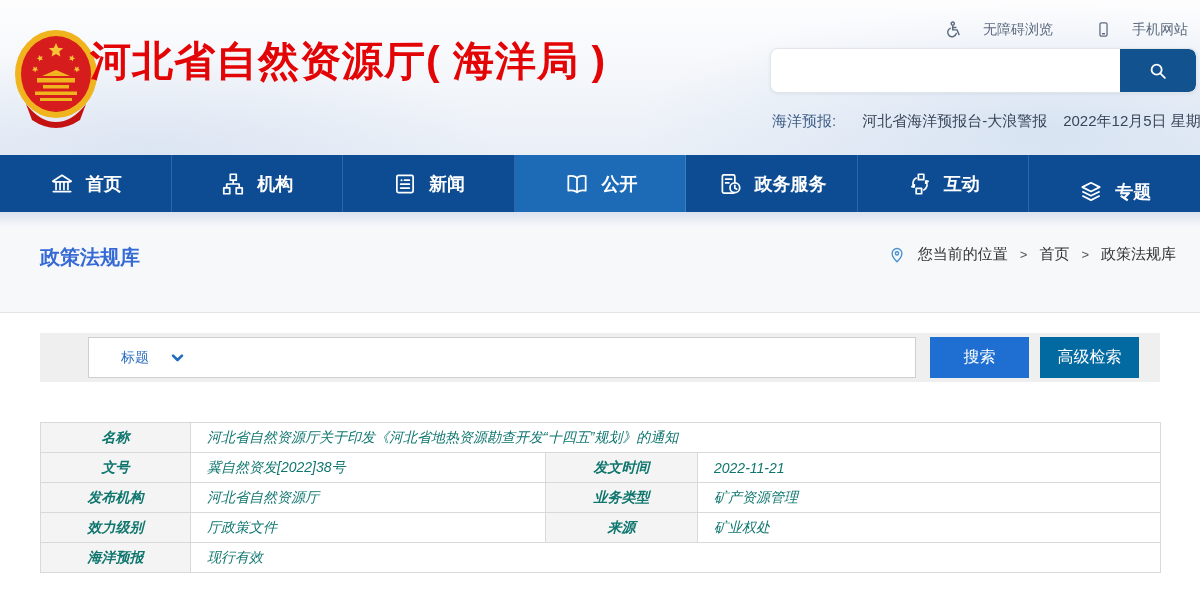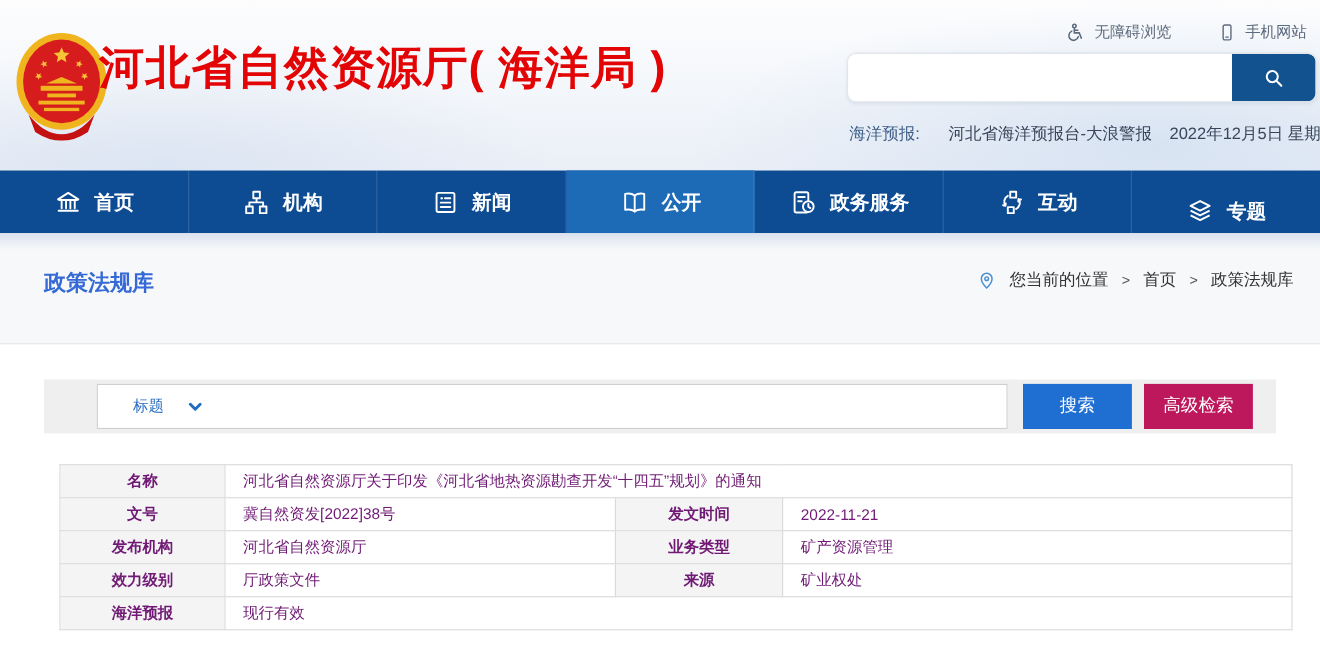--- a/index.html
+++ b/index.html
@@ -12,21 +12,21 @@
       radial-gradient(ellipse 600px 180px at 1050px 130px, rgba(190,210,235,.45), rgba(190,210,235,0) 70%),
       radial-gradient(ellipse 500px 150px at 150px 150px, rgba(205,218,238,.5), rgba(205,218,238,0) 70%),
       linear-gradient(180deg,#fdfdfe 0%, #f3f6fa 55%, #eaeff7 100%);
   }
   .logo { position:absolute; left:10px; top:28px; width:92px; height:100px; }
   .brand { position:absolute; left:90px; top:38px; }
   .brand-title { color:#e30505; font-size:41px; font-weight:bold; letter-spacing:1px; line-height:46px; white-space:nowrap; }
   .brand-sub { color:#e30505; font-size:16px; margin-top:8px; white-space:nowrap; }
 
   .toplinks { position:absolute; top:20px; right:12px; display:flex; align-items:center; gap:42px; }
-  .toplink { display:flex; align-items:center; gap:8px; font-size:14px; color:#5d6b7e; cursor:pointer; }
+  .toplink { display:flex; align-items:center; gap:20px; font-size:14px; color:#5d6b7e; cursor:pointer; }
 
   .searchbox { position:absolute; left:770px; top:48px; width:427px; height:45px;
     background:#fff; border:1px solid #e2e6eb; border-radius:8px; display:flex; overflow:hidden;
     box-shadow:0 1px 3px rgba(120,140,170,.15); }
   .search-input { flex:1; border:none; outline:none; padding:0 14px; font-size:15px; background:transparent; }
   .search-btn { width:76px; height:100%; background:#11528f; border:none; border-radius:0 7px 7px 0;
     display:flex; align-items:center; justify-content:center; cursor:pointer; }
 
   .forecast { position:absolute; left:772px; top:112px; display:flex; align-items:center; font-size:15px; color:#39465a; white-space:nowrap; }
   .forecast-label { color:#3f5f88; margin-right:26px; }
@@ -43,32 +43,32 @@
   
   .crumb-band { position:absolute; top:212px; left:0; width:1200px; height:101px;
     background:linear-gradient(180deg,#dbe2ee 0%, #f6f8fa 15%, #f7f8fa 100%);
     border-bottom:1px solid #e3e4e6; }
   .page-title { position:absolute; left:40px; top:32px; font-size:20px; font-weight:bold; color:#3569d6; }
   .crumbs { position:absolute; right:24px; top:33px; display:flex; align-items:center; gap:12px; font-size:15px; color:#333;justify-content:space-between; }
   .crumb-link { cursor:pointer; }
   .crumb-sep { color:#555; font-size:13px; }
 
   
-  .form-bar { position:absolute; left:40px; top:345px; width:1120px; height:49px; background:#efefef; }
+  .form-bar { position:absolute; left:40px; top:333px; width:1120px; height:49px; background:#efefef; }
   .field-box { position:absolute; left:48px; top:4px; width:828px; height:41px; background:#fff;
     border:1px solid #cfcfcf; display:flex; align-items:center; padding-left:32px; }
   .field-label { font-size:14px; color:#2a6cc0; cursor:pointer; display:flex; align-items:center; gap:22px; }
   .btn { position:absolute; top:4px; width:99px; height:41px; border:none; color:#fff; font-size:16px;
     cursor:pointer; font-family:inherit; }
   .btn-search { left:890px; background:#1f6fd2; }
-  .btn-adv { left:1000px; background:#be185d; }
-
-  
-  .detail-table { position:absolute; left:54px; top:422px; width:1120px; border-collapse:collapse;
-    font-size:14px; color:#701a75; table-layout:fixed; }
+  .btn-adv { left:1000px; background:#0369a1; }
+
+  
+  .detail-table { position:absolute; left:40px; top:422px; width:1120px; border-collapse:collapse;
+    font-size:14px; color:#0f766e; table-layout:fixed;font-style:italic; }
   .detail-table td { border:1px solid #d9d9d9; height:30px; padding:0 16px; overflow:hidden; white-space:nowrap; }
   .detail-table td.lbl { background:#f4f4f4; font-weight:bold; text-align:center; padding:0 6px; }
 </style>
 </head>
 <body>
 
 <div class="page">
 
   <div class="header">
 

